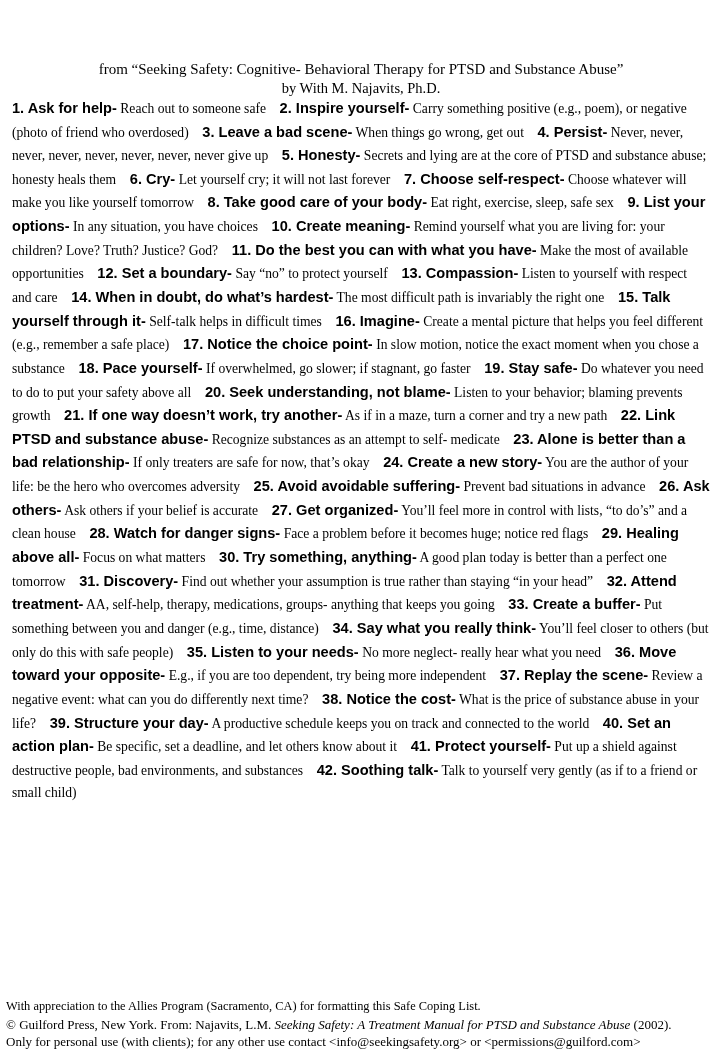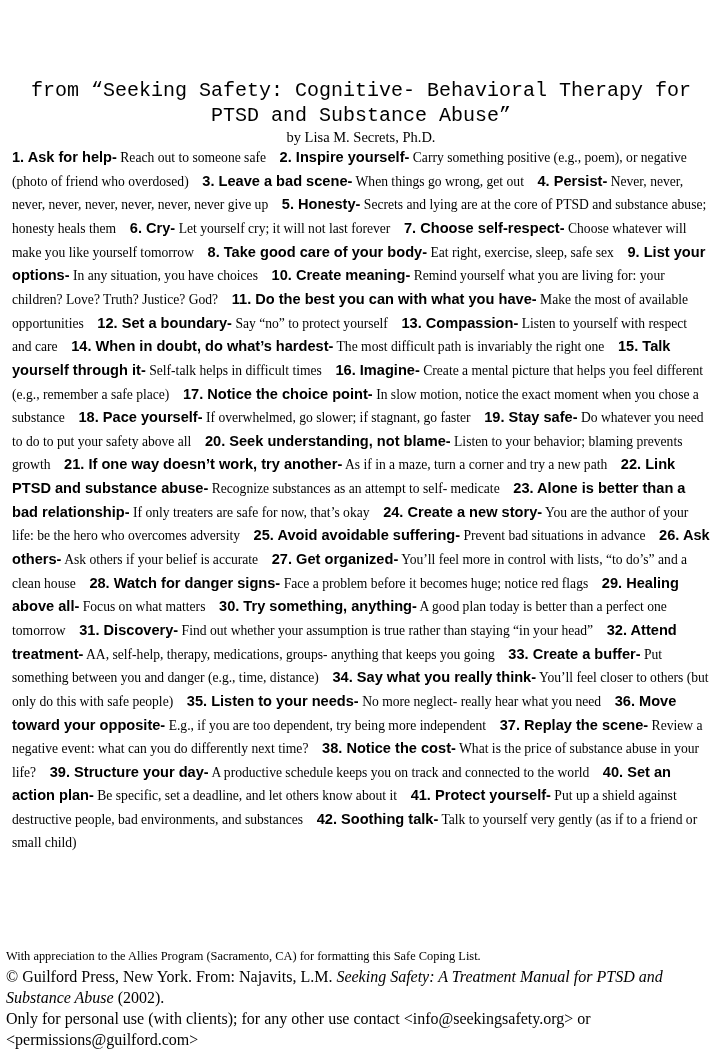--- a/index.html
+++ b/index.html
@@ -29,23 +29,23 @@
     font-size: 35px;
     font-weight: bold;
     margin: 0;
     letter-spacing: -0.3px;
     line-height: 1.05;
   }
   h1.title .part {
     font-size: 22px;
   }
   .subtitle {
-    font-family: Liberation Mono, monospace;
-    font-size: 20px;
-    margin-top: 22px;
+    font-family: Liberation Serif, serif;
+    font-size: 15px;
+    margin-top: 4px;
     line-height: 1.25;
   }
   .author {
     font-family: "Liberation Serif", serif;
     font-size: 14.5px;
     line-height: 1.25;
   }
   .skills {
     font-size: 13.6px;
     line-height: 1.62;
@@ -69,34 +69,34 @@
     right: 12px;
     bottom: 8px;
     font-family: "Liberation Serif", serif;
     font-size: 12.4px;
     line-height: 1.32;
   }
   .footer .line1 {
     margin-bottom: 1px;
   }
   .footer .copy {
-    font-size: 16px;
+    font-size: 13px;
   }
   .footer em {
     font-style: italic;
   }
 </style>
 </head>
 <body>
 
 <div class="page">
 
   <div class="title-block">
     <div class="subtitle">from “Seeking Safety: Cognitive- Behavioral Therapy for PTSD and Substance Abuse”</div>
-    <div class="author">by Lisa M. Secrets, Ph.D.</div>
+    <div class="author">by With M. Najavits, Ph.D.</div>
   </div>
 
   <div class="skills" id="skills-container"><span class="skill"><span class="num">1. Ask for help-</span> <span class="desc">Reach out to someone safe</span></span><span class="sep">&nbsp;&nbsp;&nbsp; </span><span class="skill"><span class="num">2. Inspire yourself-</span> <span class="desc">Carry something positive (e.g., poem), or negative (photo of friend who overdosed)</span></span><span class="sep">&nbsp;&nbsp;&nbsp; </span><span class="skill"><span class="num">3. Leave a bad scene-</span> <span class="desc">When things go wrong, get out</span></span><span class="sep">&nbsp;&nbsp;&nbsp; </span><span class="skill"><span class="num">4. Persist-</span> <span class="desc">Never, never, never, never, never, never, never, never give up</span></span><span class="sep">&nbsp;&nbsp;&nbsp; </span><span class="skill"><span class="num">5. Honesty-</span> <span class="desc">Secrets and lying are at the core of PTSD and substance abuse; honesty heals them</span></span><span class="sep">&nbsp;&nbsp;&nbsp; </span><span class="skill"><span class="num">6. Cry-</span> <span class="desc">Let yourself cry; it will not last forever</span></span><span class="sep">&nbsp;&nbsp;&nbsp; </span><span class="skill"><span class="num">7. Choose self-respect-</span> <span class="desc">Choose whatever will make you like yourself tomorrow</span></span><span class="sep">&nbsp;&nbsp;&nbsp; </span><span class="skill"><span class="num">8. Take good care of your body-</span> <span class="desc">Eat right, exercise, sleep, safe sex</span></span><span class="sep">&nbsp;&nbsp;&nbsp; </span><span class="skill"><span class="num">9. List your options-</span> <span class="desc">In any situation, you have choices</span></span><span class="sep">&nbsp;&nbsp;&nbsp; </span><span class="skill"><span class="num">10. Create meaning-</span> <span class="desc">Remind yourself what you are living for: your children? Love? Truth? Justice? God?</span></span><span class="sep">&nbsp;&nbsp;&nbsp; </span><span class="skill"><span class="num">11. Do the best you can with what you have-</span> <span class="desc">Make the most of available opportunities</span></span><span class="sep">&nbsp;&nbsp;&nbsp; </span><span class="skill"><span class="num">12. Set a boundary-</span> <span class="desc">Say “no” to protect yourself</span></span><span class="sep">&nbsp;&nbsp;&nbsp; </span><span class="skill"><span class="num">13. Compassion-</span> <span class="desc">Listen to yourself with respect and care</span></span><span class="sep">&nbsp;&nbsp;&nbsp; </span><span class="skill"><span class="num">14. When in doubt, do what’s hardest-</span> <span class="desc">The most difficult path is invariably the right one</span></span><span class="sep">&nbsp;&nbsp;&nbsp; </span><span class="skill"><span class="num">15. Talk yourself through it-</span> <span class="desc">Self-talk helps in difficult times</span></span><span class="sep">&nbsp;&nbsp;&nbsp; </span><span class="skill"><span class="num">16. Imagine-</span> <span class="desc">Create a mental picture that helps you feel different (e.g., remember a safe place)</span></span><span class="sep">&nbsp;&nbsp;&nbsp; </span><span class="skill"><span class="num">17. Notice the choice point-</span> <span class="desc">In slow motion, notice the exact moment when you chose a substance</span></span><span class="sep">&nbsp;&nbsp;&nbsp; </span><span class="skill"><span class="num">18. Pace yourself-</span> <span class="desc">If overwhelmed, go slower; if stagnant, go faster</span></span><span class="sep">&nbsp;&nbsp;&nbsp; </span><span class="skill"><span class="num">19. Stay safe-</span> <span class="desc">Do whatever you need to do to put your safety above all</span></span><span class="sep">&nbsp;&nbsp;&nbsp; </span><span class="skill"><span class="num">20. Seek understanding, not blame-</span> <span class="desc">Listen to your behavior; blaming prevents growth</span></span><span class="sep">&nbsp;&nbsp;&nbsp; </span><span class="skill"><span class="num">21. If one way doesn’t work, try another-</span> <span class="desc">As if in a maze, turn a corner and try a new path</span></span><span class="sep">&nbsp;&nbsp;&nbsp; </span><span class="skill"><span class="num">22. Link PTSD and substance abuse-</span> <span class="desc">Recognize substances as an attempt to self- medicate</span></span><span class="sep">&nbsp;&nbsp;&nbsp; </span><span class="skill"><span class="num">23. Alone is better than a bad relationship-</span> <span class="desc">If only treaters are safe for now, that’s okay</span></span><span class="sep">&nbsp;&nbsp;&nbsp; </span><span class="skill"><span class="num">24. Create a new story-</span> <span class="desc">You are the author of your life: be the hero who overcomes adversity</span></span><span class="sep">&nbsp;&nbsp;&nbsp; </span><span class="skill"><span class="num">25. Avoid avoidable suffering-</span> <span class="desc">Prevent bad situations in advance</span></span><span class="sep">&nbsp;&nbsp;&nbsp; </span><span class="skill"><span class="num">26. Ask others-</span> <span class="desc">Ask others if your belief is accurate</span></span><span class="sep">&nbsp;&nbsp;&nbsp; </span><span class="skill"><span class="num">27. Get organized-</span> <span class="desc">You’ll feel more in control with lists, “to do’s” and a clean house</span></span><span class="sep">&nbsp;&nbsp;&nbsp; </span><span class="skill"><span class="num">28. Watch for danger signs-</span> <span class="desc">Face a problem before it becomes huge; notice red flags</span></span><span class="sep">&nbsp;&nbsp;&nbsp; </span><span class="skill"><span class="num">29. Healing above all-</span> <span class="desc">Focus on what matters</span></span><span class="sep">&nbsp;&nbsp;&nbsp; </span><span class="skill"><span class="num">30. Try something, anything-</span> <span class="desc">A good plan today is better than a perfect one tomorrow</span></span><span class="sep">&nbsp;&nbsp;&nbsp; </span><span class="skill"><span class="num">31. Discovery-</span> <span class="desc">Find out whether your assumption is true rather than staying “in your head”</span></span><span class="sep">&nbsp;&nbsp;&nbsp; </span><span class="skill"><span class="num">32. Attend treatment-</span> <span class="desc">AA, self-help, therapy, medications, groups- anything that keeps you going</span></span><span class="sep">&nbsp;&nbsp;&nbsp; </span><span class="skill"><span class="num">33. Create a buffer-</span> <span class="desc">Put something between you and danger (e.g., time, distance)</span></span><span class="sep">&nbsp;&nbsp;&nbsp; </span><span class="skill"><span class="num">34. Say what you really think-</span> <span class="desc">You’ll feel closer to others (but only do this with safe people)</span></span><span class="sep">&nbsp;&nbsp;&nbsp; </span><span class="skill"><span class="num">35. Listen to your needs-</span> <span class="desc">No more neglect- really hear what you need</span></span><span class="sep">&nbsp;&nbsp;&nbsp; </span><span class="skill"><span class="num">36. Move toward your opposite-</span> <span class="desc">E.g., if you are too dependent, try being more independent</span></span><span class="sep">&nbsp;&nbsp;&nbsp; </span><span class="skill"><span class="num">37. Replay the scene-</span> <span class="desc">Review a negative event: what can you do differently next time?</span></span><span class="sep">&nbsp;&nbsp;&nbsp; </span><span class="skill"><span class="num">38. Notice the cost-</span> <span class="desc">What is the price of substance abuse in your life?</span></span><span class="sep">&nbsp;&nbsp;&nbsp; </span><span class="skill"><span class="num">39. Structure your day-</span> <span class="desc">A productive schedule keeps you on track and connected to the world</span></span><span class="sep">&nbsp;&nbsp;&nbsp; </span><span class="skill"><span class="num">40. Set an action plan-</span> <span class="desc">Be specific, set a deadline, and let others know about it</span></span><span class="sep">&nbsp;&nbsp;&nbsp; </span><span class="skill"><span class="num">41. Protect yourself-</span> <span class="desc">Put up a shield against destructive people, bad environments, and substances</span></span><span class="sep">&nbsp;&nbsp;&nbsp; </span><span class="skill"><span class="num">42. Soothing talk-</span> <span class="desc">Talk to yourself very gently (as if to a friend or small child)</span></span></div>
 
   <div class="footer">
     <div class="line1">With appreciation to the Allies Program (Sacramento, CA) for formatting this Safe Coping List.</div>
     <div class="copy"><span>©</span><span> Guilford Press, New York. From:  Najavits, L.M. </span><em>Seeking Safety:  A Treatment Manual for PTSD and Substance Abuse</em><span> (2002).</span></div>
     <div class="copy">Only for personal use (with clients); for any other use contact &lt;info@seekingsafety.org&gt; or &lt;permissions@guilford.com&gt;</div>
   </div>
 

